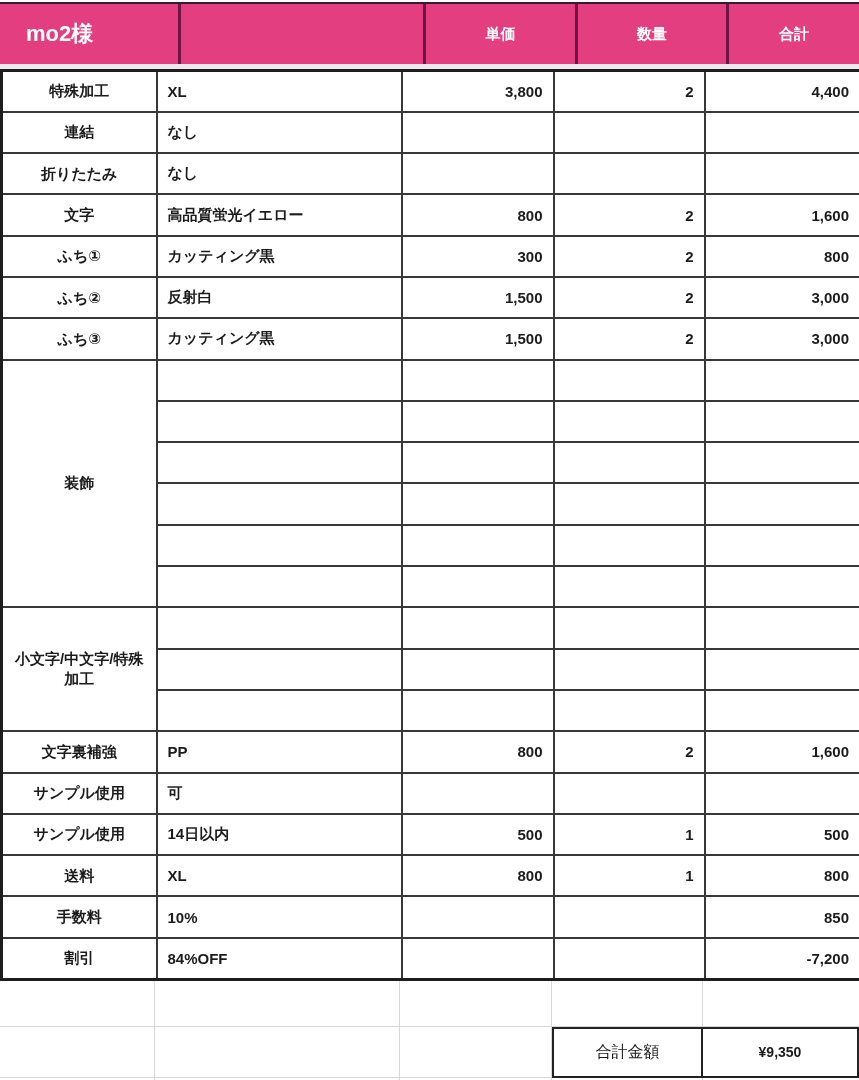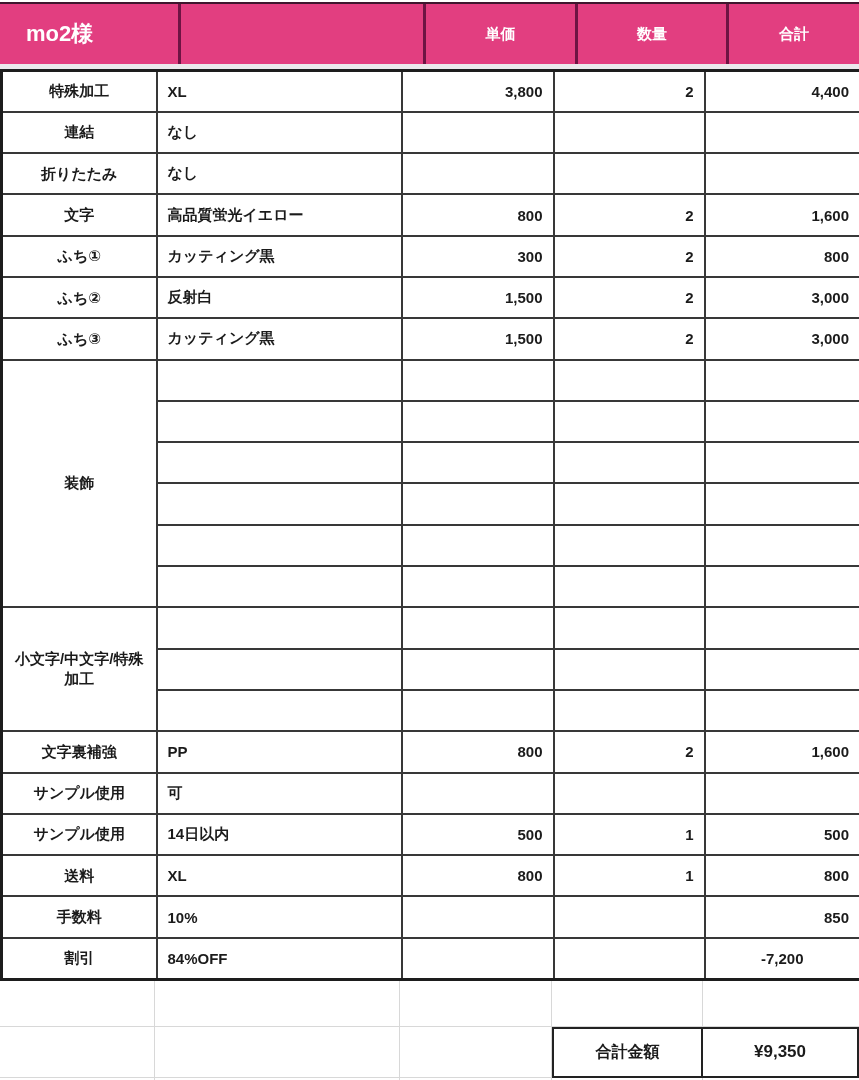--- a/index.html
+++ b/index.html
@@ -33,36 +33,36 @@
   table.body{border-collapse:collapse;width:859px;table-layout:fixed;border:3px solid var(--border-outer);}
   table.body th,table.body td{
     border:2px solid var(--border-dark);
     font-size:15px;font-weight:bold;color:var(--ink);
     padding:0 10px;overflow:hidden;
   }
   table.body tr{height:41.3px;}
   th.label{text-align:center;padding:0 4px;line-height:1.35;font-weight:bold;}
   td.opt{text-align:left;padding-left:9px;}
   td.num{text-align:right;padding-right:12px;}
-  td.neg{color:var(--neg);text-align:center;}
+  td.neg{color:var(--neg);}
 
   
   .f-rowA{display:flex;height:46px;border-bottom:1px solid var(--grid-light);}
   .f-rowA .fc{border-right:1px solid var(--grid-light);height:100%;}
   .f-rowB{display:flex;height:51px;}
   .f-rowB .fc{border-right:1px solid var(--grid-light);border-bottom:1px solid var(--grid-light);height:100%;}
   .fc1{width:155px;}
   .fc2{width:245px;}
   .fc3{width:152px;}
   .fc4{width:151px;}
   .fc5{flex:1;border-right:none !important;}
   .total-label{width:151px;border:2px solid #222 !important;display:flex;align-items:center;justify-content:center;
-               font-size:16px;font-weight:bold;color:var(--ink);}
+               font-size:16px;font-weight:normal;color:var(--ink);}
   .total-value{width:156px;border:2px solid #222 !important;border-left:none !important;display:flex;align-items:center;
-               justify-content:center;font-size:17px;font-weight:bold;color:var(--ink);}
+               justify-content:center;font-size:14px;font-weight:bold;color:var(--ink);}
   .f-tail{display:flex;height:7px;}
   .f-tail .fc{border-right:1px solid var(--grid-light);height:100%;}
 </style>
 </head>
 <body>
 
 <div class="sheet">
 
   <div class="hdr">
     <div class="hcell hc1">mo2様</div>

